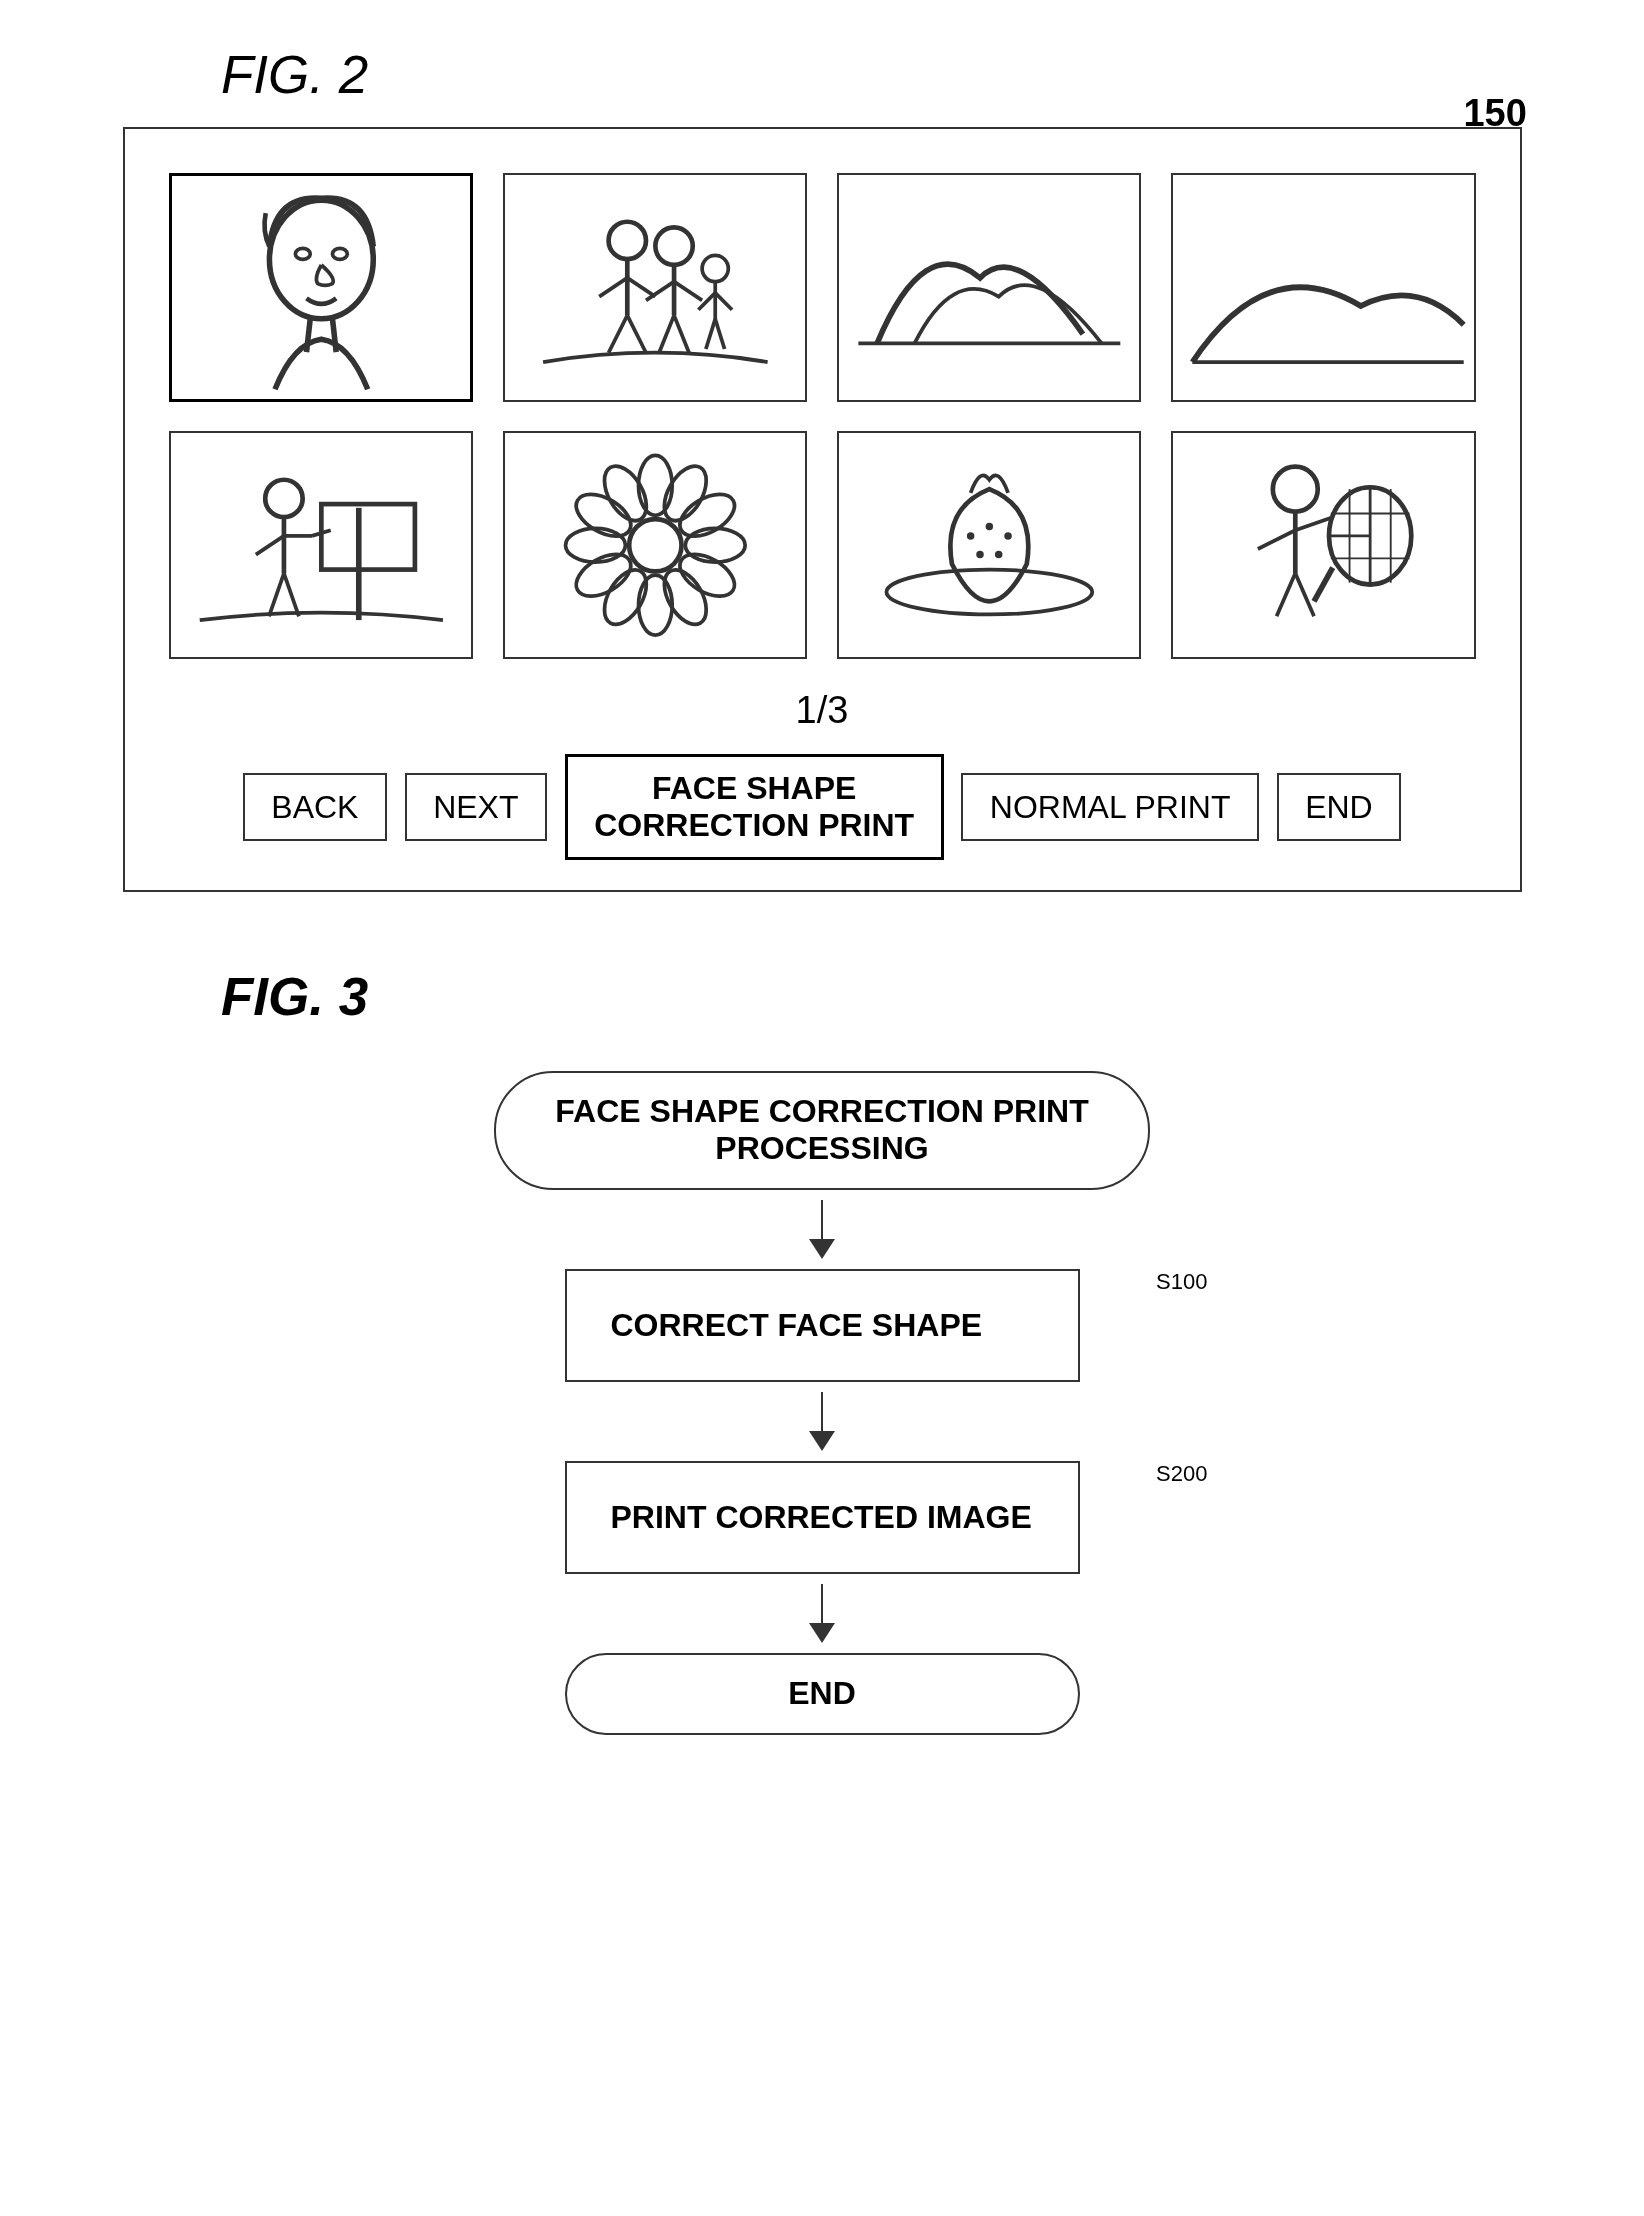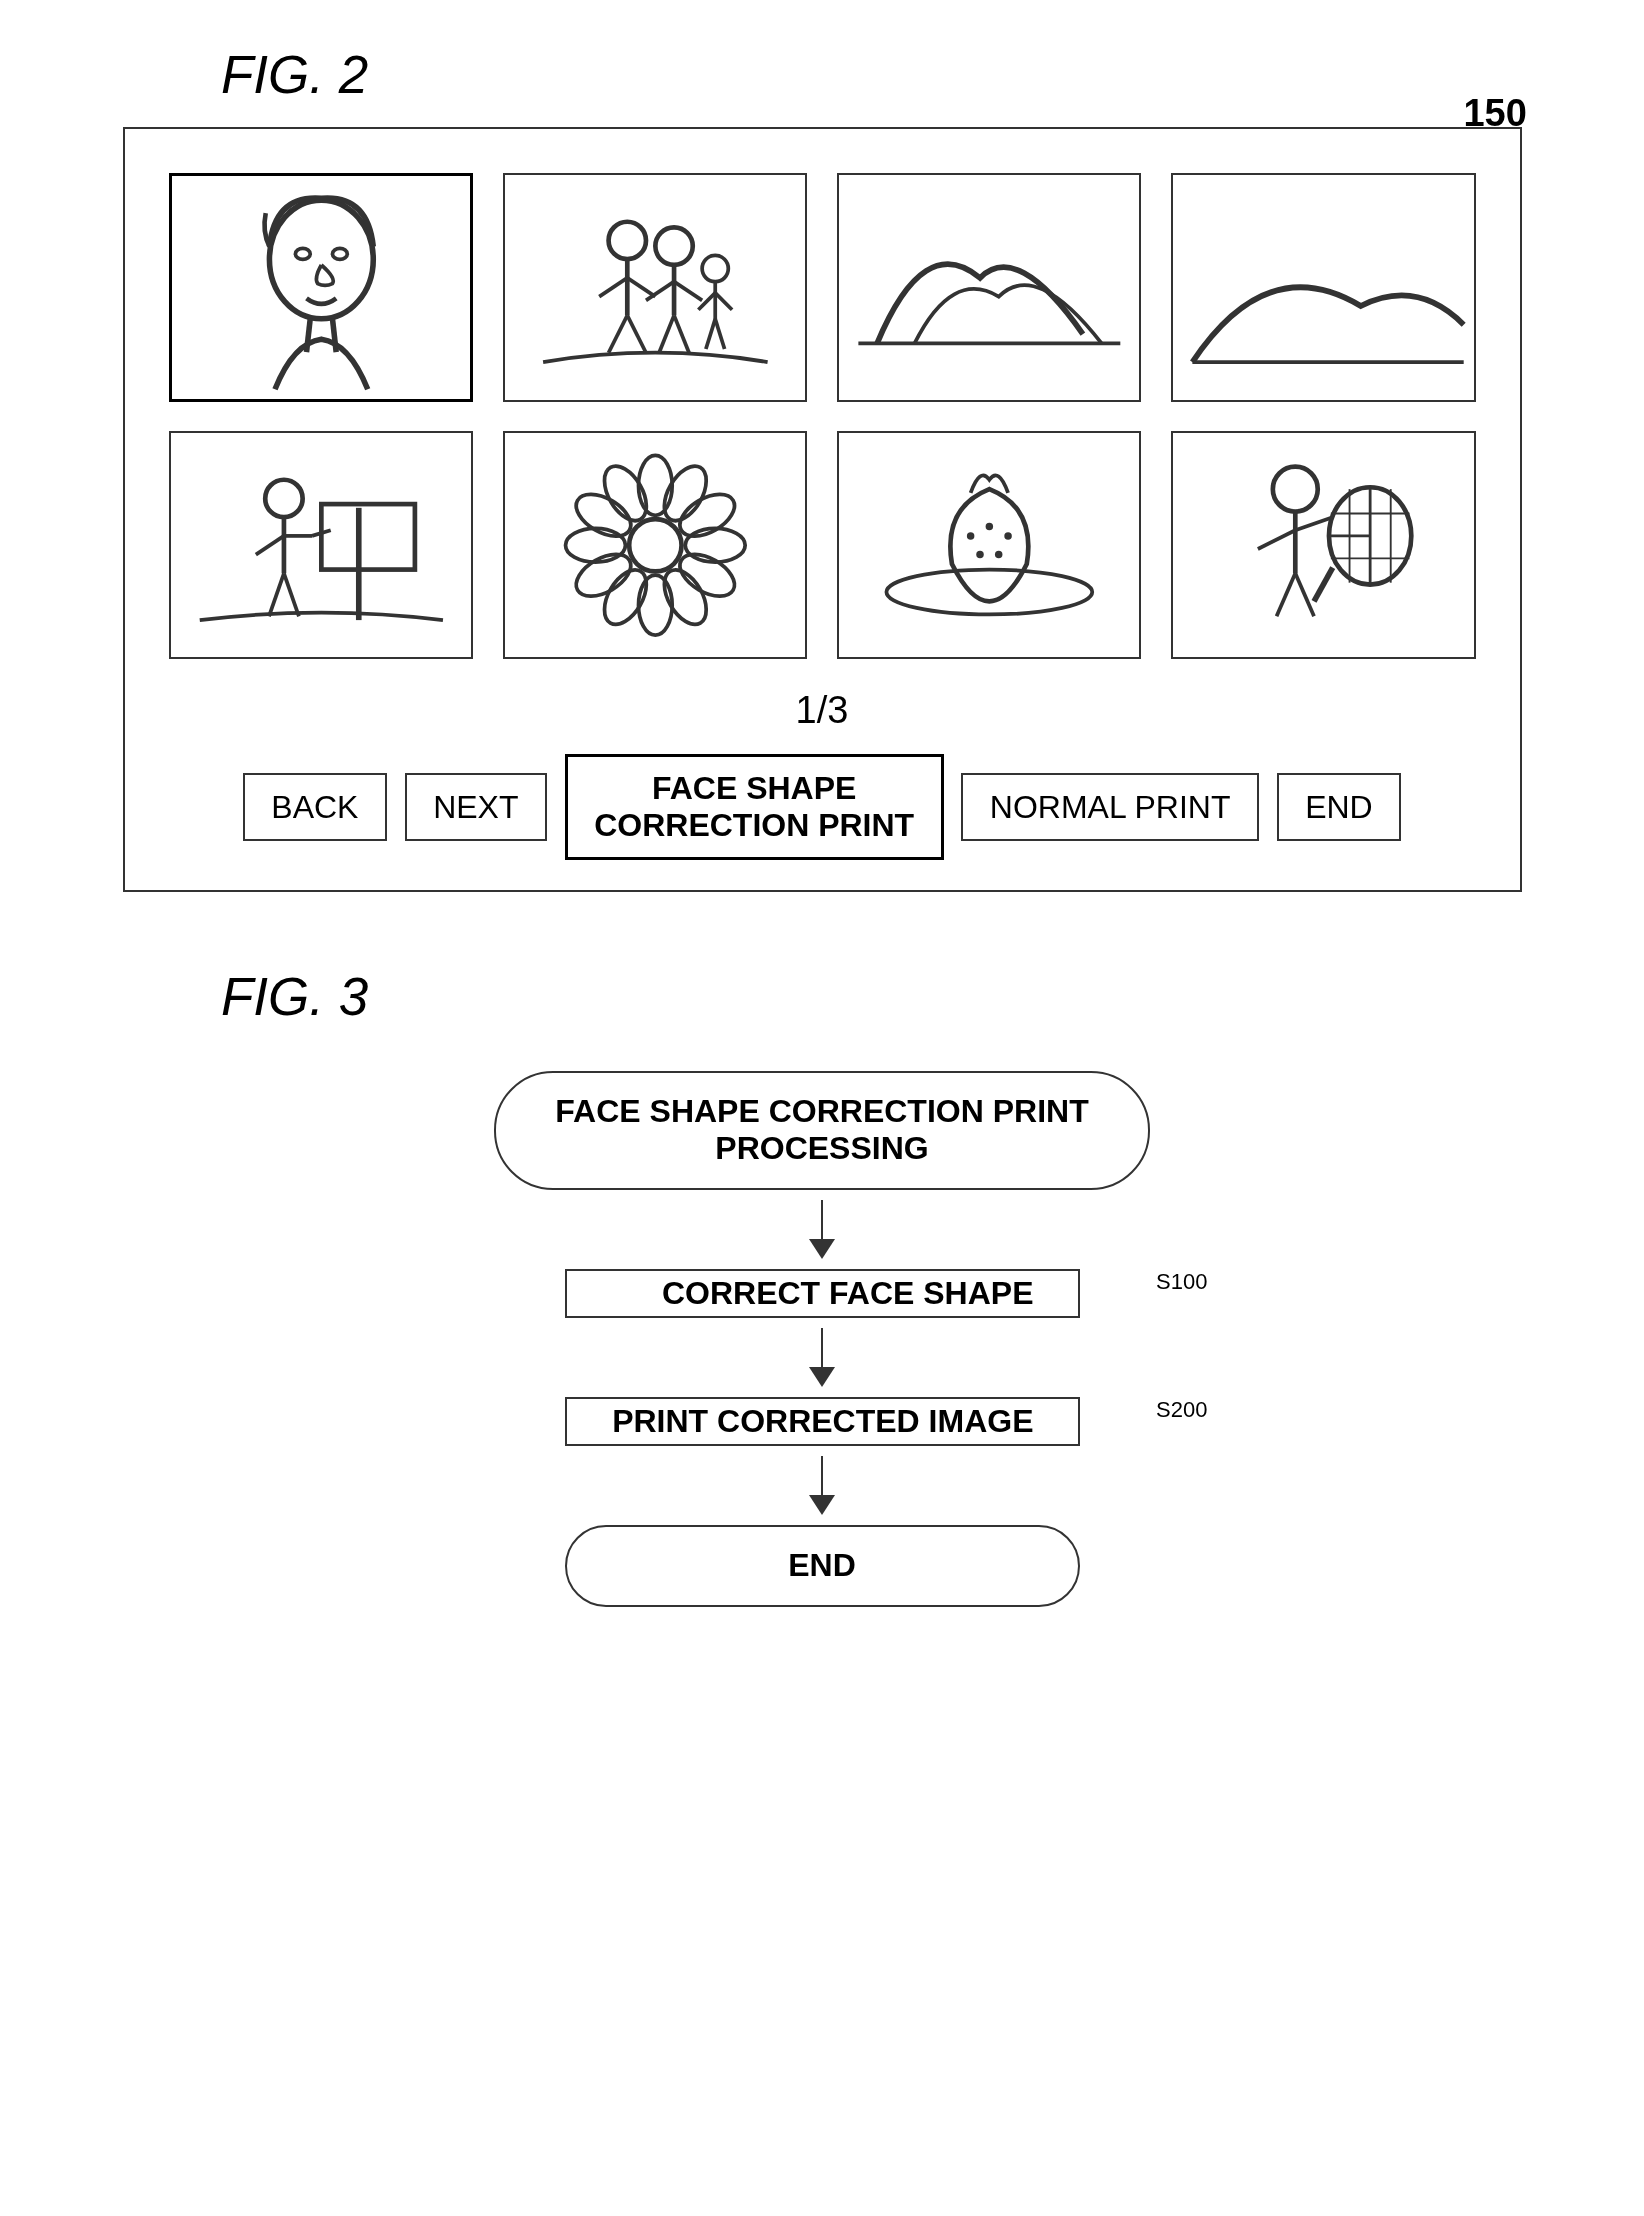--- a/index.html
+++ b/index.html
@@ -92,21 +92,21 @@
 
     .btn.bold {
       border: 3.7px solid #000;
       font-weight: bold;
     }
 
     
     .fig3-title {
       font-size: 53px;
       font-style: italic;
-      font-weight: normal;
+      font-weight: bold;
       margin-bottom: 44px;
       align-self: flex-start;
       margin-left: 147px;
     }
 
     .flowchart {
       display: flex;
       flex-direction: column;
       align-items: center;
       gap: 10px;
@@ -119,24 +119,24 @@
       padding: 20.6px 59px;
       font-size: 32px;
       font-weight: bold;
       text-align: center;
       background: #fff;
       min-width: 515px;
     }
 
     .flow-rect {
       border: 2.9px solid #333;
-      padding: 4px 44px;
+      padding: 36px 44px;
       font-size: 32px;
       font-weight: bold;
-      text-align: right;
+      text-align: left;
       background: #fff;
       min-width: 515px;
     }
 
     .flow-arrow {
       display: flex;
       flex-direction: column;
       align-items: center;
       height: 59px;
       position: relative;

